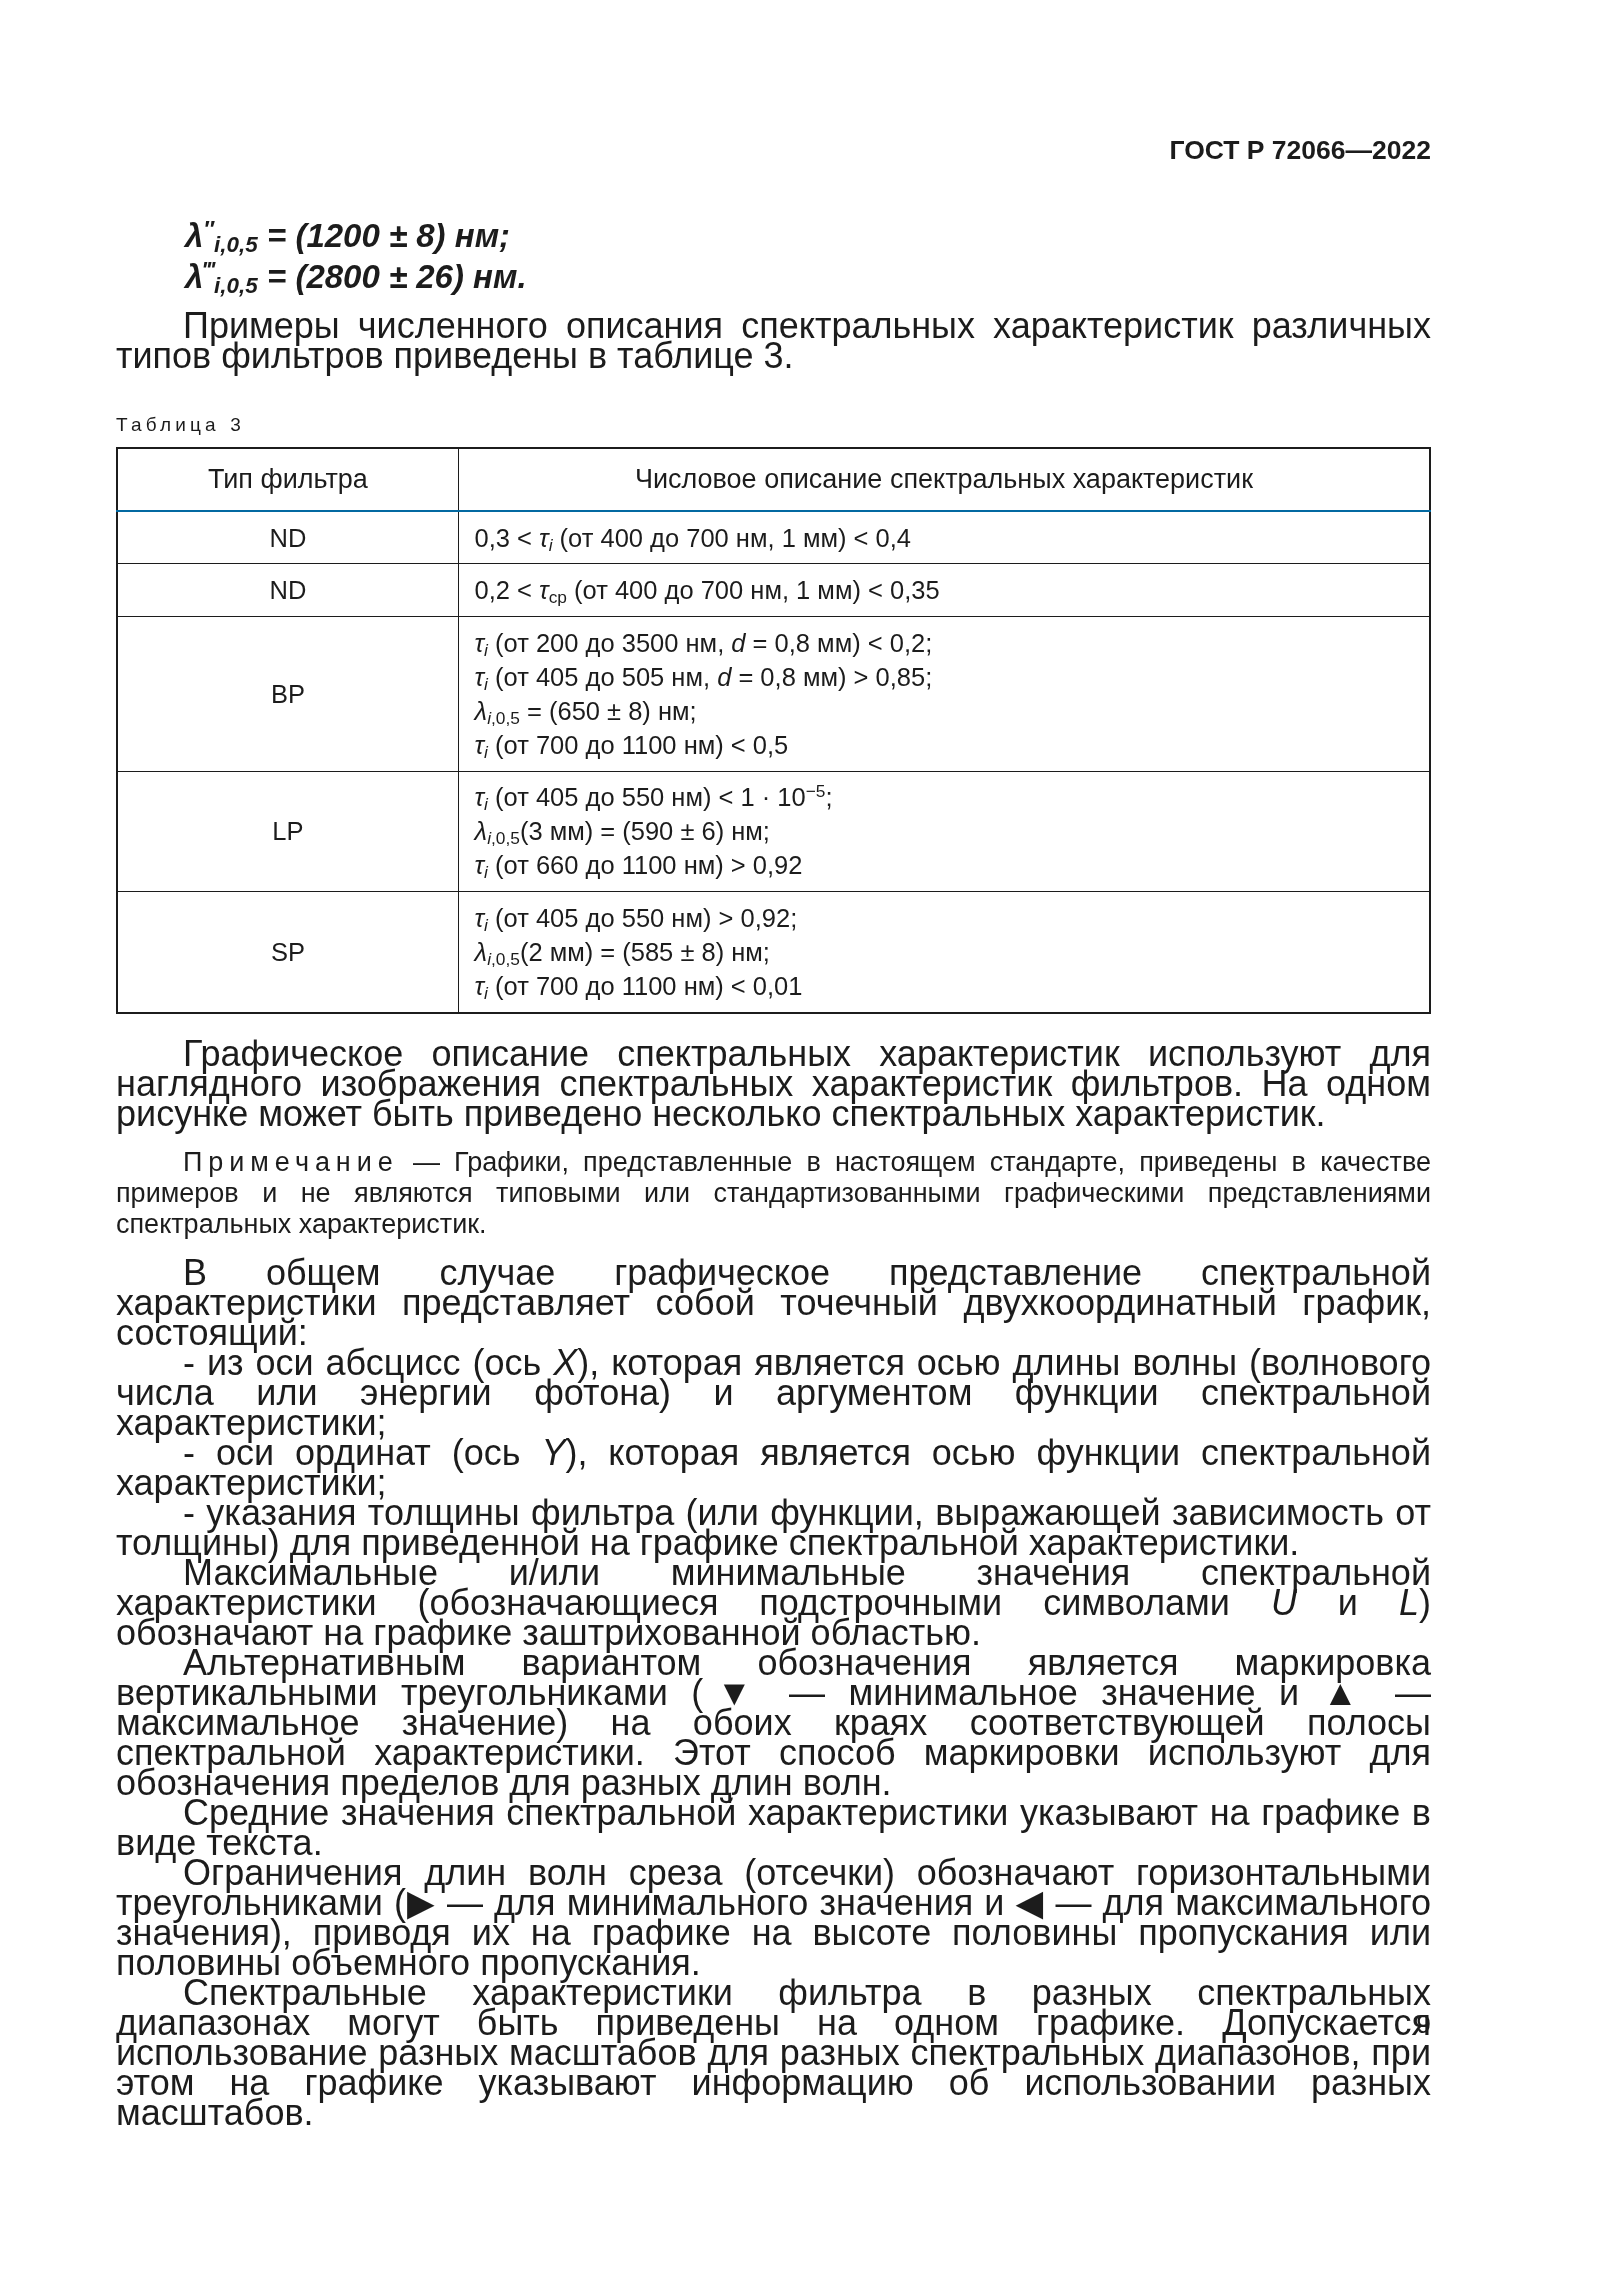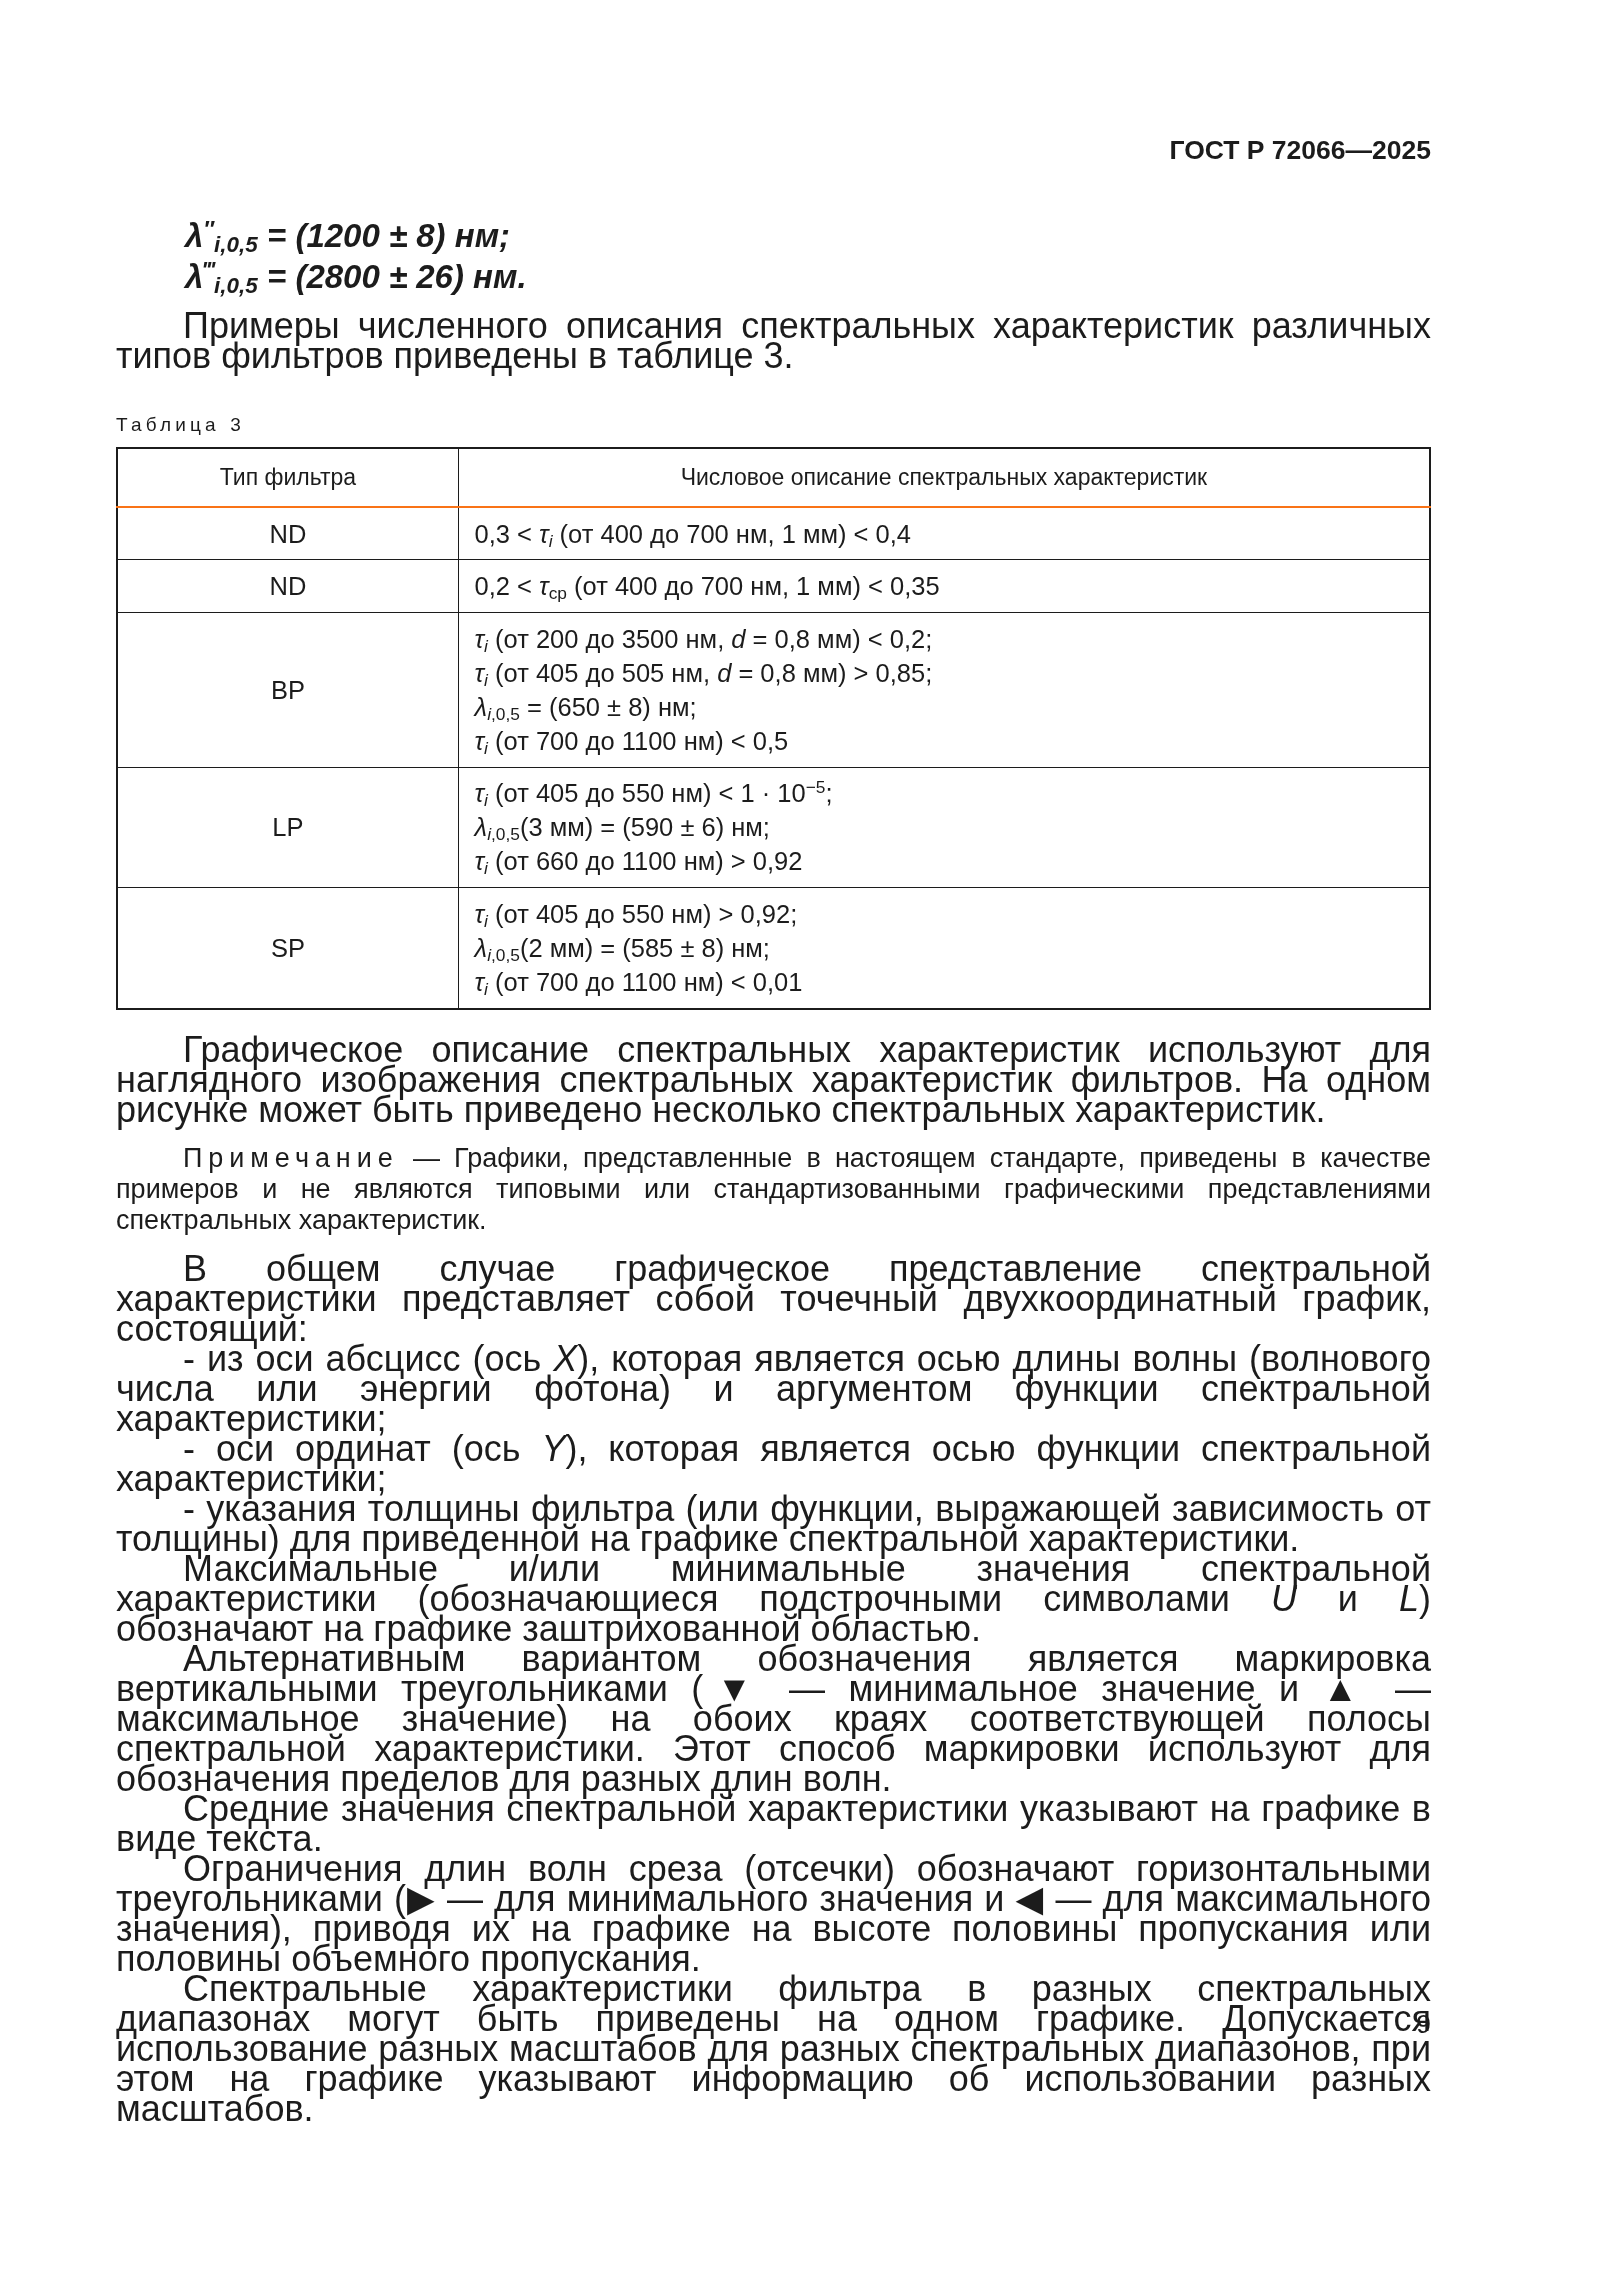--- a/index.html
+++ b/index.html
@@ -49,23 +49,23 @@
   .spaced { letter-spacing: 0.22em; }
   table.t3 {
     width: 100%;
     border-collapse: collapse;
     border: 2px solid #1c1c1c;
   }
   table.t3 th, table.t3 td {
     border: 1px solid #1c1c1c;
   }
   table.t3 thead th {
-    border-bottom: 2px solid #f97316;
+    border-bottom: 2px solid #0369a1;
     font-weight: normal;
-    font-size: 23px;
+    font-size: 27px;
     text-align: center;
     vertical-align: middle;
     padding: 14.7px 9.8px;
     margin-top: 10px;
   }
   table.t3 td {
     font-size: 25.5px;
     line-height: 34px;
     vertical-align: middle;
     padding: 8.8px 15.7px;
@@ -94,21 +94,21 @@
     top: 2009px;
     right: 190px;
     font-size: 26.5px;
   }
 </style>
 </head>
 <body>
 
 <div class="content">
 
-  <div class="running-header">ГОСТ Р 72066—2025</div>
+  <div class="running-header">ГОСТ Р 72066—2022</div>
 
   <div class="formula">λ<sup>″</sup><sub>i,0,5</sub> = (1200 ± 8) нм;</div>
   <div class="formula">λ<sup>‴</sup><sub>i,0,5</sub> = (2800 ± 26) нм.</div>
 
   <p class="body indent mt">Примеры численного описания спектральных характеристик различных типов фильтров приведены в таблице 3.</p>
 
   <div class="table-caption"><span class="spaced">Таблица</span>&nbsp;&nbsp;<span>3</span></div>
 
   <table class="t3">
     <thead>

